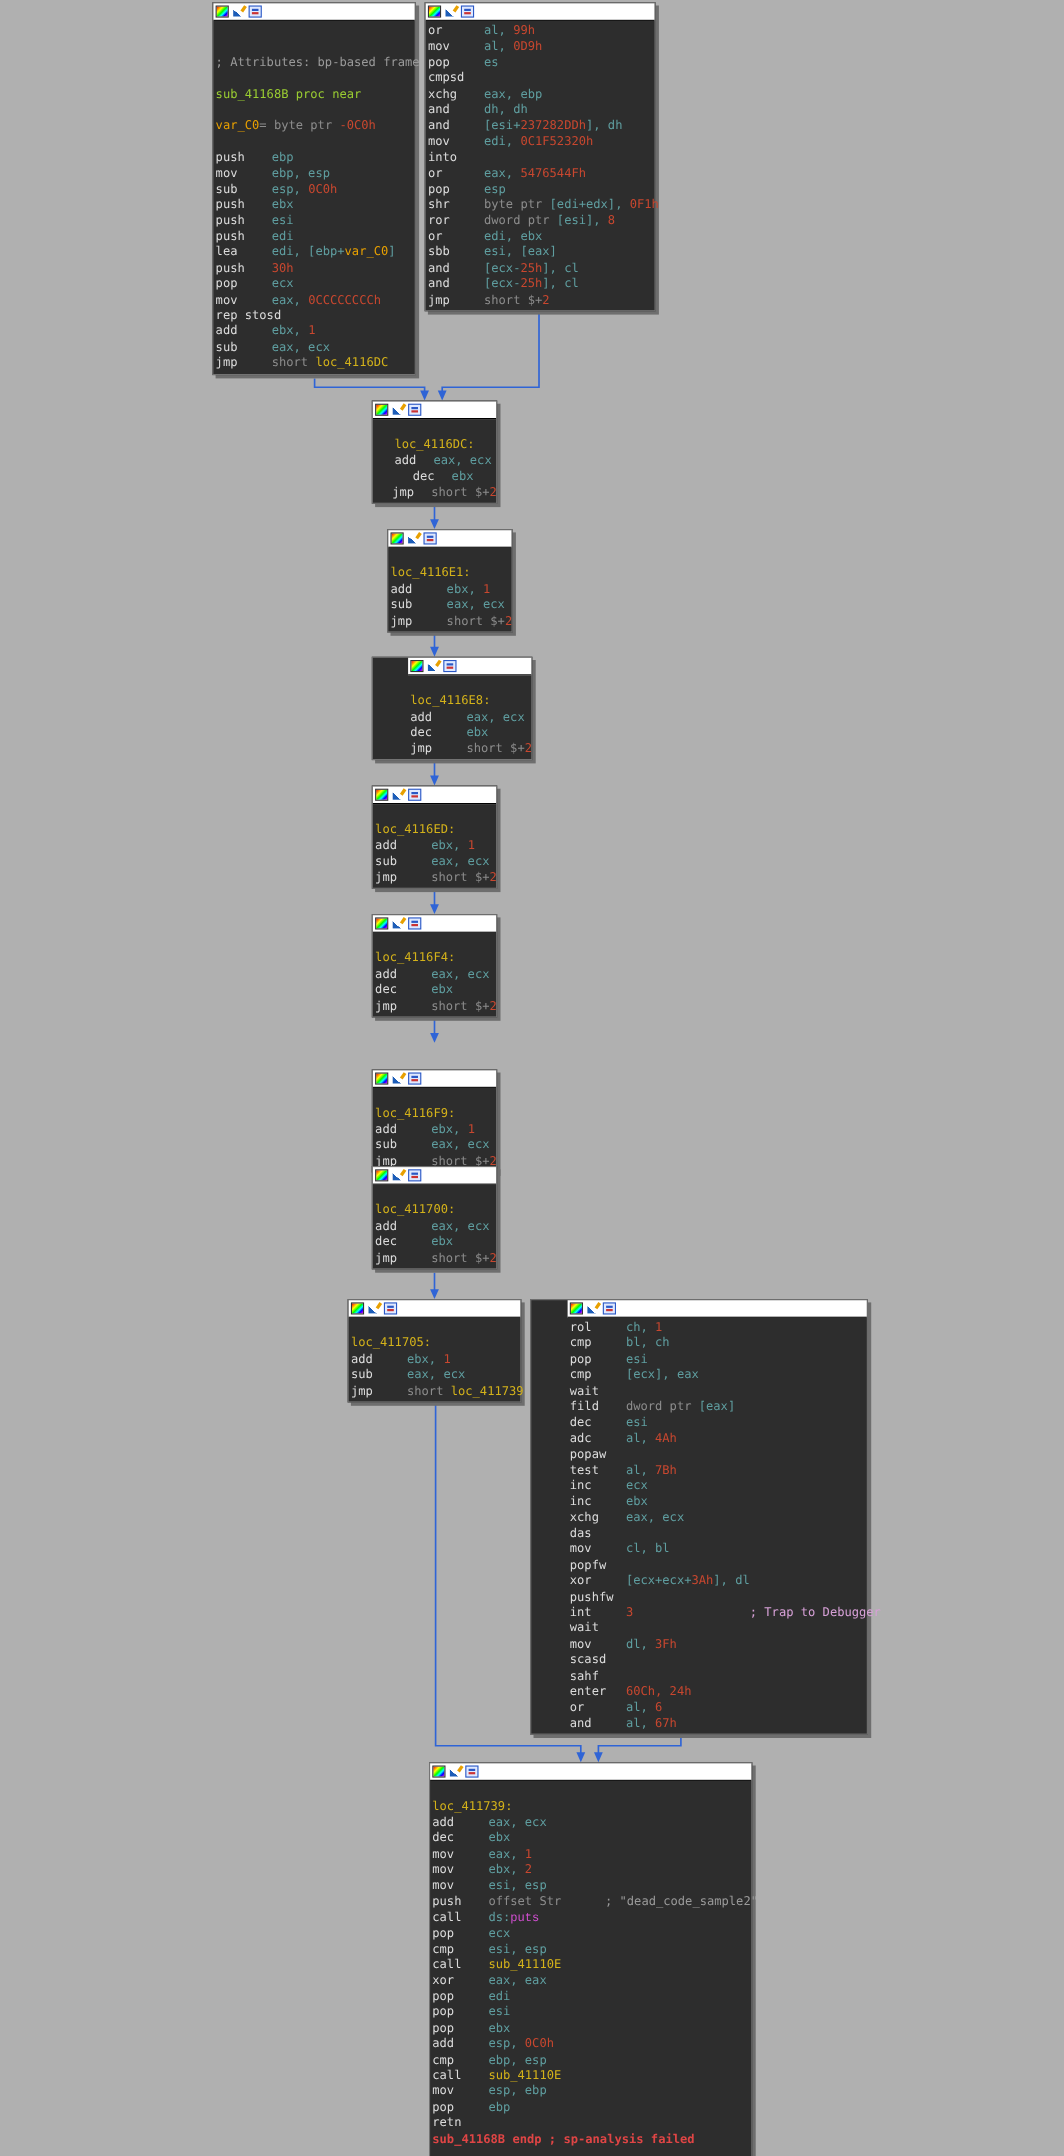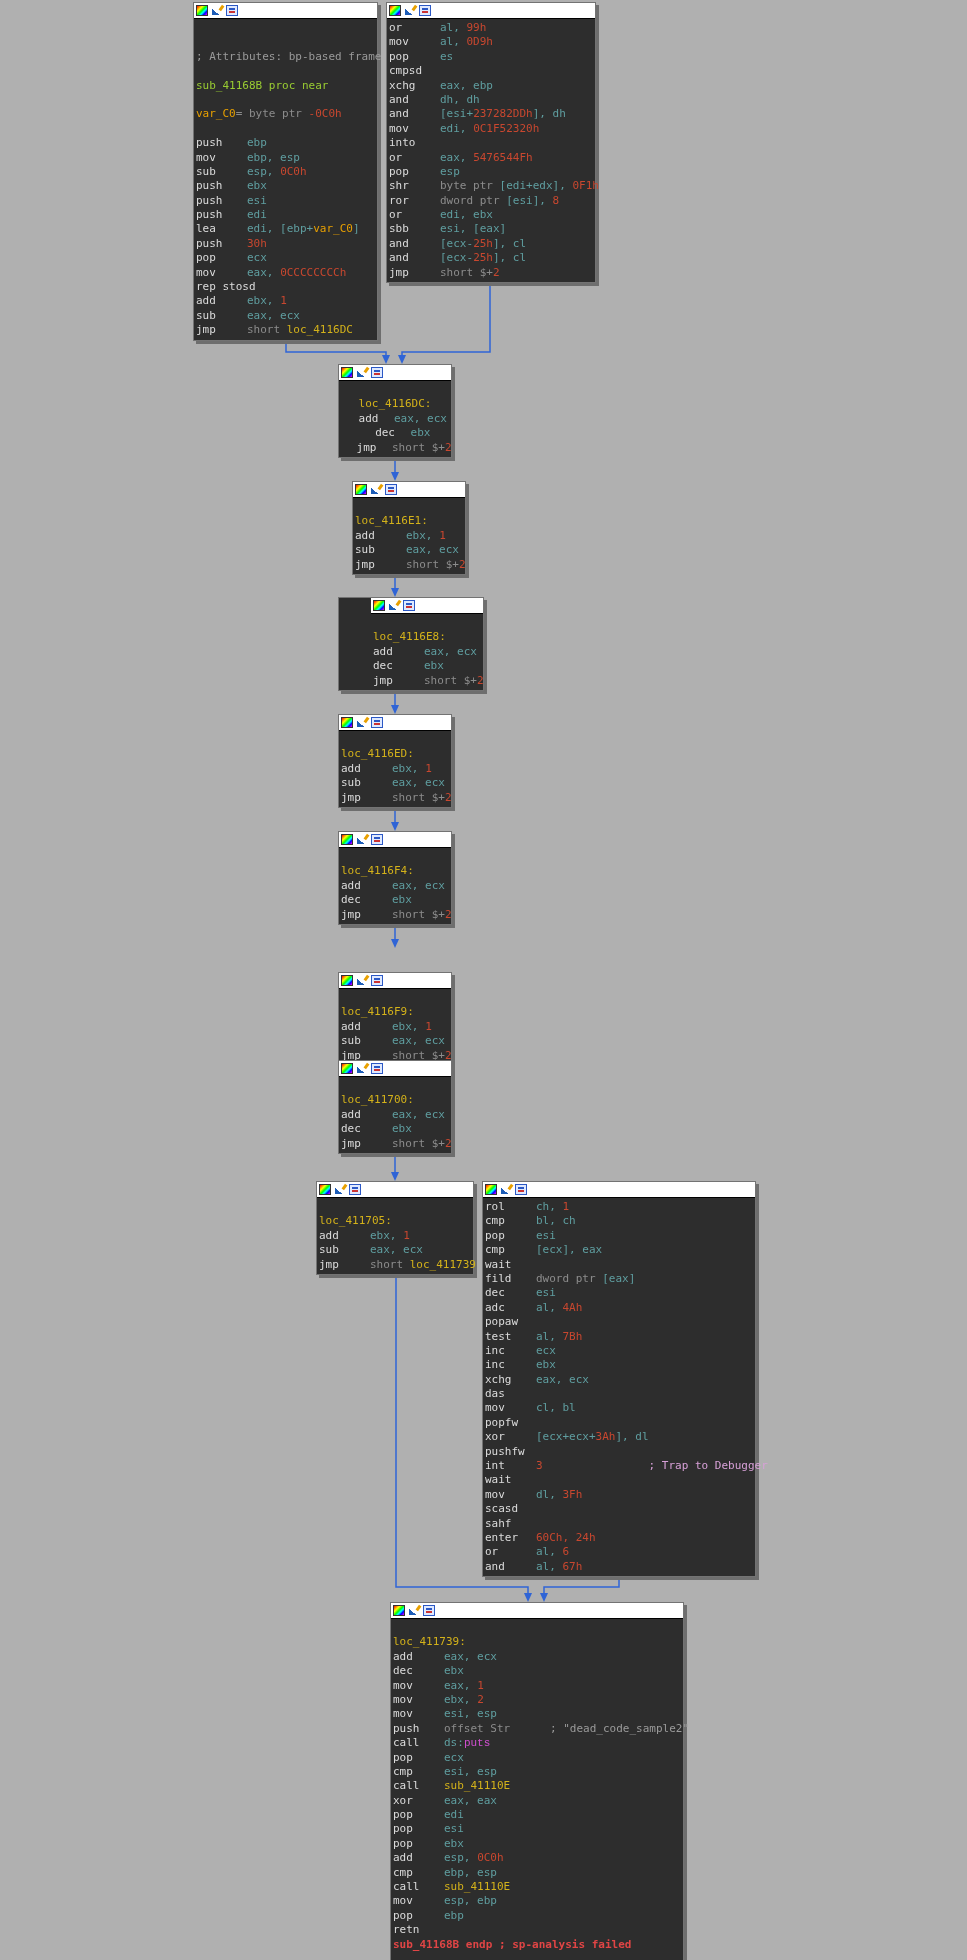--- a/index.html
+++ b/index.html
@@ -141,21 +141,21 @@
       <div class="node-body"><span class="blank"></span><span class="ln"><span class="lbl">loc_411700:</span></span><span class="ln"><span class="mn">add</span><span class="reg">eax, ecx</span></span><span class="ln"><span class="mn">dec</span><span class="reg">ebx</span></span><span class="ln"><span class="mn">jmp</span><span class="dim">short $+</span><span class="num">2</span></span></div>
     </div>
     <div class="node" style="left: 316px; top: 1181px; width: 156px;">
       <div class="node-head">
         <span class="hicon color"></span>
         <span class="hicon graph"></span>
         <span class="hicon list"></span>
       </div>
       <div class="node-body"><span class="blank"></span><span class="ln"><span class="lbl">loc_411705:</span></span><span class="ln"><span class="mn">add</span><span class="reg">ebx, </span><span class="num">1</span></span><span class="ln"><span class="mn">sub</span><span class="reg">eax, ecx</span></span><span class="ln"><span class="mn">jmp</span><span class="dim">short </span><span class="lbl">loc_411739</span></span></div>
     </div>
-    <div class="node" style="left: 482px; top: 1181px; width: 272px;">
+    <div class="node" style="left: 482px; top: 1181px; width: 272px; padding-left: 33px;">
       <div class="node-head">
         <span class="hicon color"></span>
         <span class="hicon graph"></span>
         <span class="hicon list"></span>
       </div>
       <div class="node-body"><span class="ln"><span class="mn">rol</span><span class="reg">ch, </span><span class="num">1</span></span><span class="ln"><span class="mn">cmp</span><span class="reg">bl, ch</span></span><span class="ln"><span class="mn">pop</span><span class="reg">esi</span></span><span class="ln"><span class="mn">cmp</span><span class="reg">[ecx], eax</span></span><span class="ln"><span class="mn">wait</span></span><span class="ln"><span class="mn">fild</span><span class="dim">dword ptr </span><span class="reg">[eax]</span></span><span class="ln"><span class="mn">dec</span><span class="reg">esi</span></span><span class="ln"><span class="mn">adc</span><span class="reg">al, </span><span class="num">4Ah</span></span><span class="ln"><span class="mn">popaw</span></span><span class="ln"><span class="mn">test</span><span class="reg">al, </span><span class="num">7Bh</span></span><span class="ln"><span class="mn">inc</span><span class="reg">ecx</span></span><span class="ln"><span class="mn">inc</span><span class="reg">ebx</span></span><span class="ln"><span class="mn">xchg</span><span class="reg">eax, ecx</span></span><span class="ln"><span class="mn">das</span></span><span class="ln"><span class="mn">mov</span><span class="reg">cl, bl</span></span><span class="ln"><span class="mn">popfw</span></span><span class="ln"><span class="mn">xor</span><span class="reg">[ecx+ecx+</span><span class="num">3Ah</span><span class="reg">], dl</span></span><span class="ln"><span class="mn">pushfw</span></span><span class="ln"><span class="mn">int</span><span class="num">3                </span><span class="trap">; Trap to Debugger</span></span><span class="ln"><span class="mn">wait</span></span><span class="ln"><span class="mn">mov</span><span class="reg">dl, </span><span class="num">3Fh</span></span><span class="ln"><span class="mn">scasd</span></span><span class="ln"><span class="mn">sahf</span></span><span class="ln"><span class="mn">enter</span><span class="num">60Ch, 24h</span></span><span class="ln"><span class="mn">or</span><span class="reg">al, </span><span class="num">6</span></span><span class="ln"><span class="mn">and</span><span class="reg">al, </span><span class="num">67h</span></span></div>
     </div>
     <div class="node" style="left: 390px; top: 1602px; width: 292px;">
       <div class="node-head">
         <span class="hicon color"></span>

